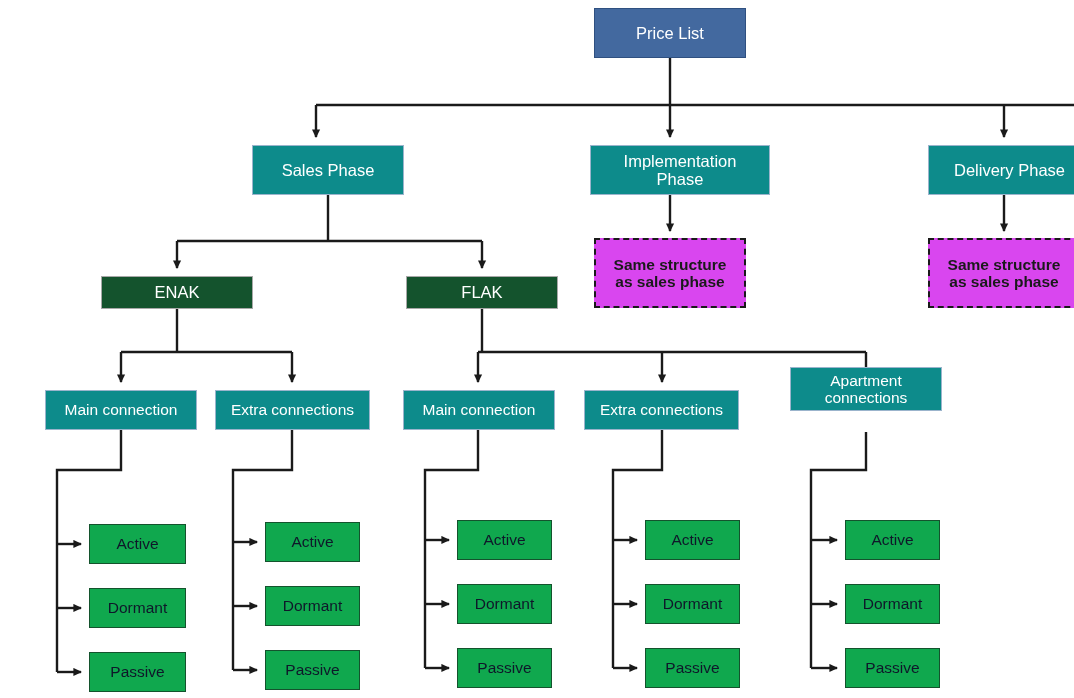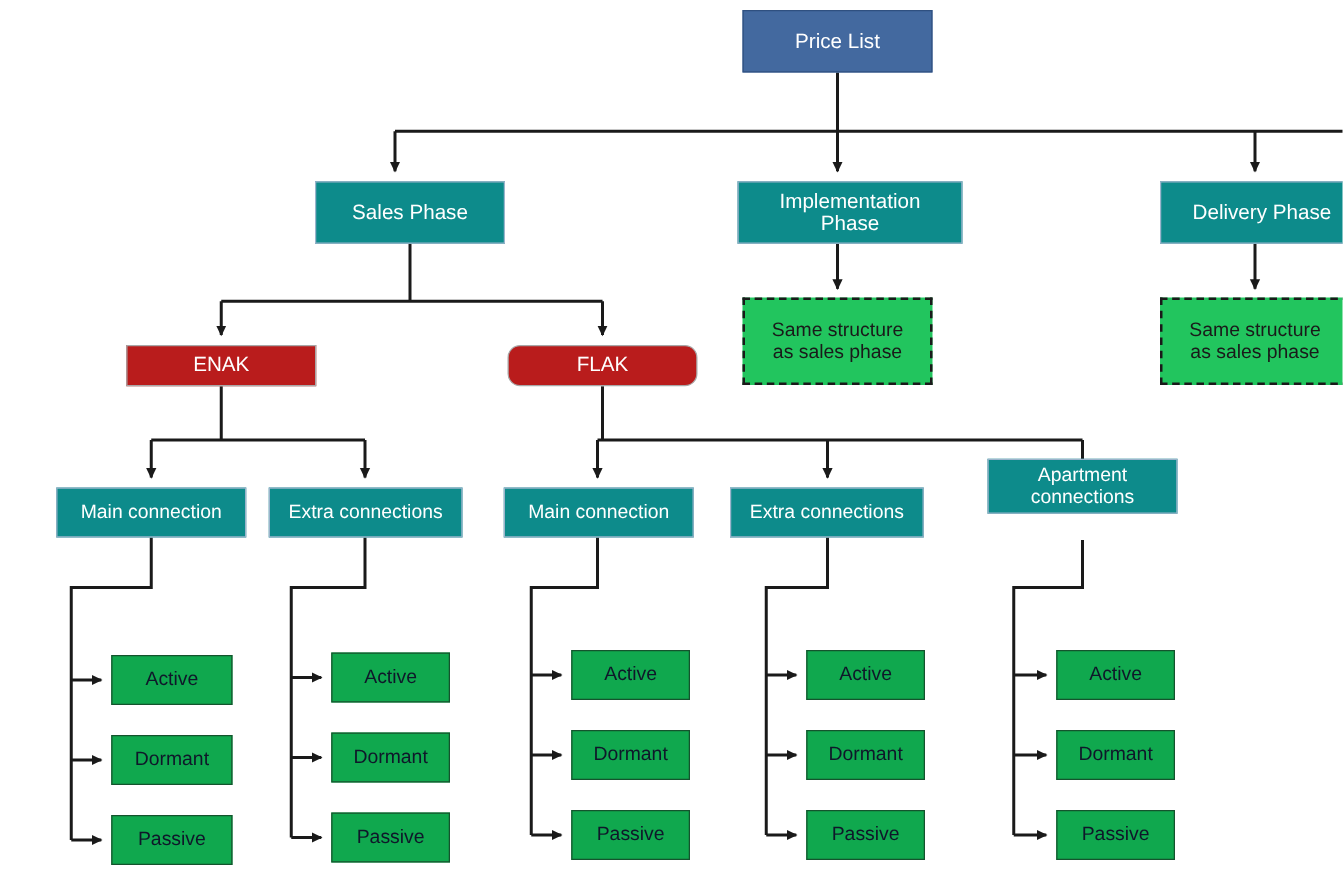--- a/index.html
+++ b/index.html
@@ -44,37 +44,37 @@
     color: #ffffff;
     font-size: 16.5px;
   }
   .node.phase {
     background: #0D8B8B;
     border: 1px solid #9BB4CC;
     color: #ffffff;
     font-size: 16.5px;
   }
   .node.brand {
-    background: #b91c1c;
+    background: #14532d;
     border: 1px solid #A8A8A8;
     color: #ffffff;
     font-size: 16.5px;
   }
   .node.conn {
     background: #0D8B8B;
     border: 1px solid #9BB4CC;
     color: #ffffff;
     font-size: 15.5px;
   }
   .node.note {
-    background: #22c55e;
+    background: #d946ef;
     border: 2px dashed #1A1A1A;
     color: #1A1A1A;
     font-size: 15.5px;
-    font-weight: normal;
+    font-weight: bold;
   }
   .node.leaf {
     background: #10A84E;
     border: 1px solid #14532d;
     color: #0f172a;
     font-size: 15.5px;
   }
 </style>
 </head>
 <body>
@@ -147,21 +147,21 @@
   <div class="node phase" style="left: 565px; top: 145px; width: 180px; height: 50px;">Implementation
 Phase</div>
   <div class="node phase" style="left: 903px; top: 145px; width: 163px; height: 50px;">Delivery Phase</div>
 
   <div class="node note" style="left: 569px; top: 238px; width: 152px; height: 70px;">Same structure
 as sales phase</div>
   <div class="node note" style="left: 903px; top: 238px; width: 152px; height: 70px;">Same structure
 as sales phase</div>
 
   <div class="node brand" style="left: 76px; top: 276px; width: 152px; height: 33px;">ENAK</div>
-  <div class="node brand" style="left: 381px; top: 276px; width: 152px; height: 33px; border-radius: 10px;">FLAK</div>
+  <div class="node brand" style="left: 381px; top: 276px; width: 152px; height: 33px;">FLAK</div>
 
   <div class="node conn" style="left: 20px; top: 390px; width: 152px; height: 40px;">Main connection</div>
   <div class="node conn" style="left: 190px; top: 390px; width: 155px; height: 40px;">Extra connections</div>
   <div class="node conn" style="left: 378px; top: 390px; width: 152px; height: 40px;">Main connection</div>
   <div class="node conn" style="left: 559px; top: 390px; width: 155px; height: 40px;">Extra connections</div>
   <div class="node conn" style="left: 765px; top: 367px; width: 152px; height: 44px;">Apartment
 connections</div>
 
   <div id="leaf-host">
       <div class="node leaf" style="left: 64px; top: 524px; width: 97px; height: 40px;">Active</div>

